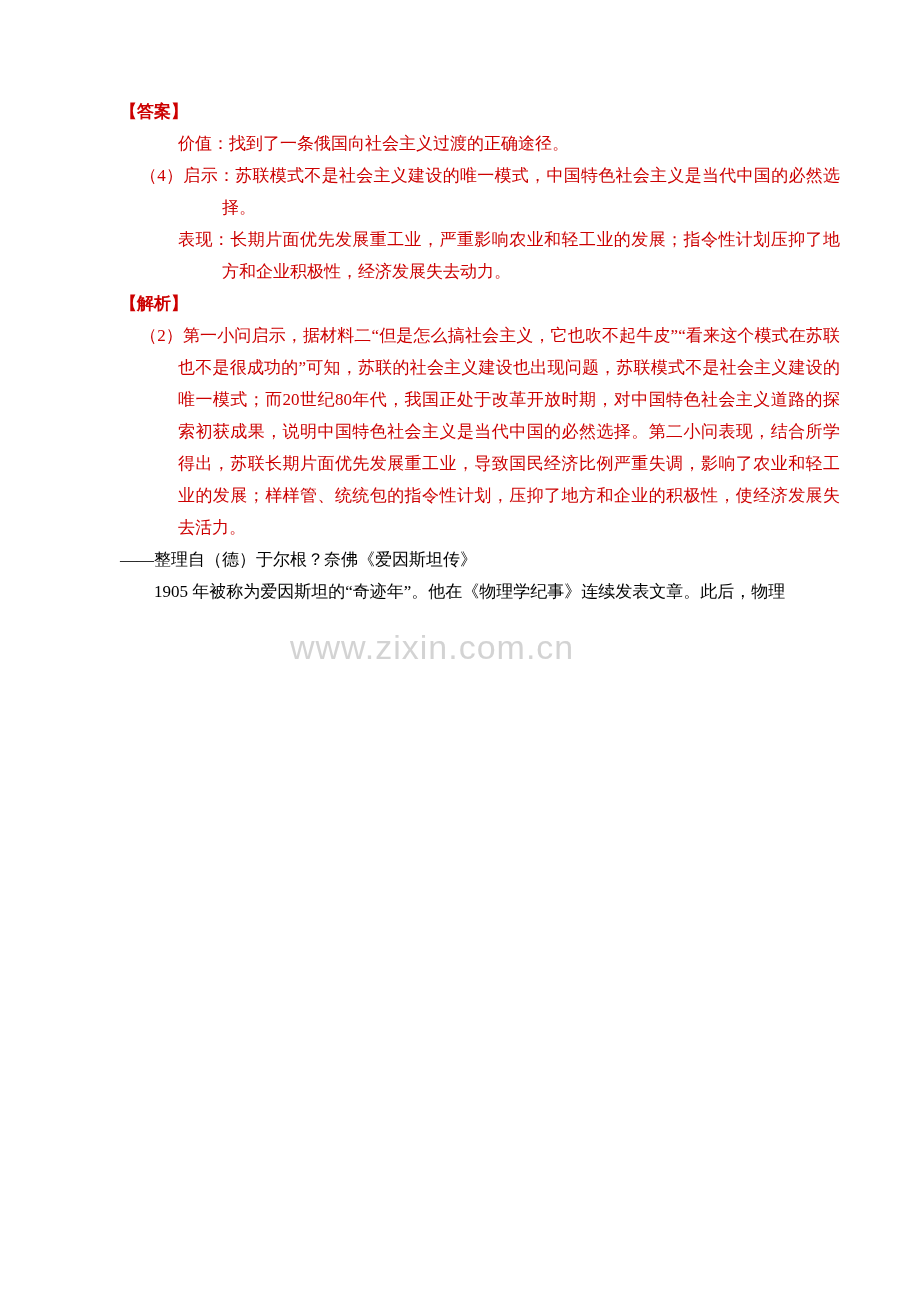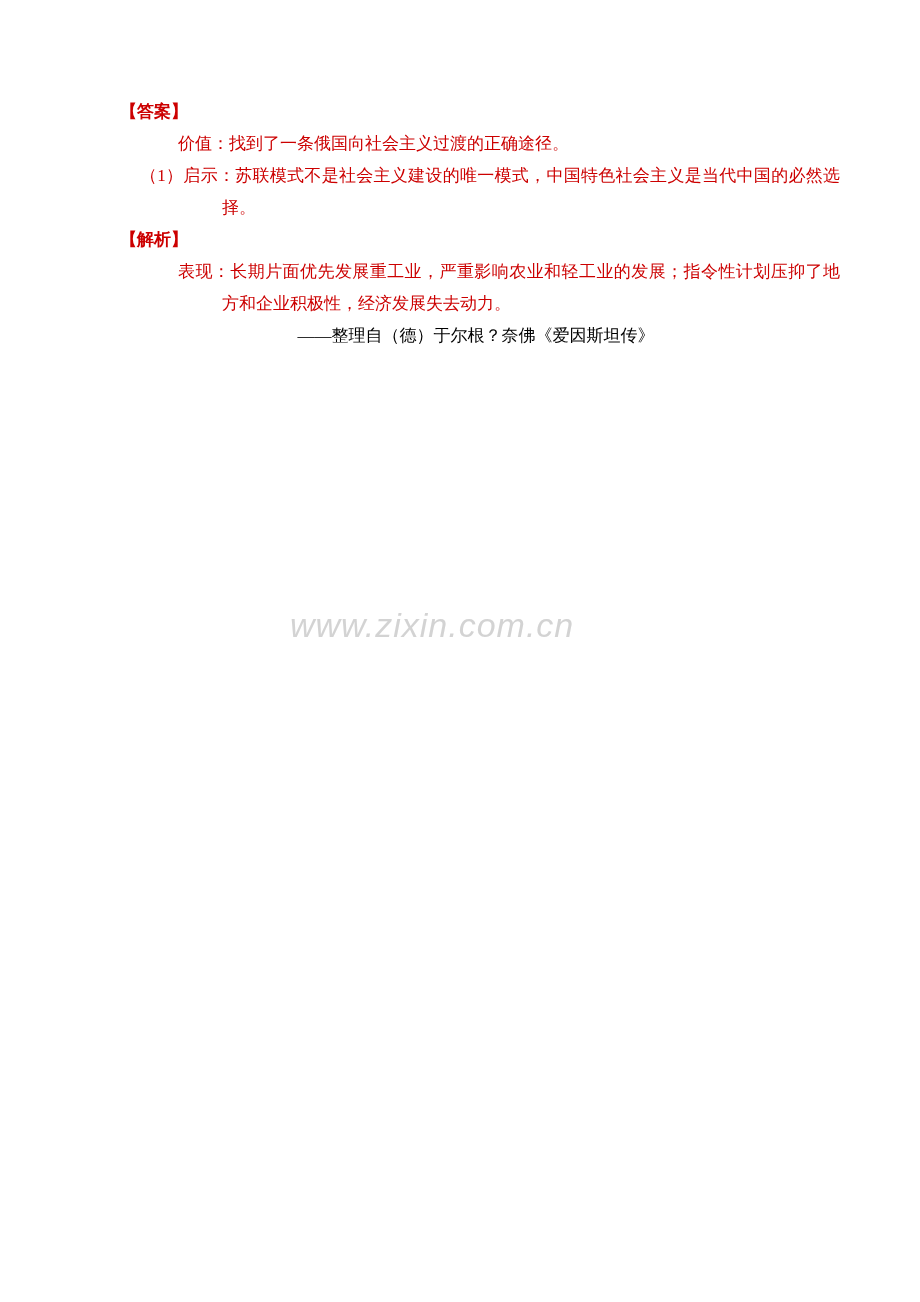--- a/index.html
+++ b/index.html
@@ -9,30 +9,29 @@
     width: 920px;
     height: 1302px;
     margin: 0 auto;
     background: #ffffff;
     overflow: hidden;
     font-family: "Liberation Serif", "DejaVu Serif", serif;
     color: #000000;
   }
   .watermark {
     position: absolute;
-    top: 606px;
+    top: 628px;
     left: 290px;
     z-index: 0;
     font-family: "Liberation Sans", "DejaVu Sans", sans-serif;
     font-size: 34px;
     letter-spacing: 1px;
     color: #c9c9c9;
     opacity: 0.8;
     white-space: nowrap;
-    font-style: italic;
   }
   .content {
     position: relative;
     z-index: 1;
     padding: 96px 80px 0 120px;
     font-size: 17px;
     line-height: 32px;
     text-align: justify;
   }
   .content p { margin: 0; }
@@ -40,45 +39,47 @@
   .section-label { font-weight: bold; }
   
   .ans-num { padding-left: 102px; text-indent: -82px; }
   
   .ans-sub { padding-left: 102px; text-indent: -44px; font-family: Liberation Serif, serif; }
   
   .analysis-p { padding-left: 58px; text-indent: -38px; }
   .q2 { text-indent: 0; }
   .mat-label { font-weight: bold; }
   .mat-p { text-indent: 2em; }
-  .source { text-align: center; padding-right: 8px; }
+  .source { text-align: left; padding-right: 8px; }
 </style>
 </head>
 <body>
 
 <div class="page">
 
   <div class="watermark">www.zixin.com.cn</div>
 
   <div class="content">
 
     <p class="red section-label">【答案】</p>
 
 
     <p class="red ans-sub">价值：找到了一条俄国向社会主义过渡的正确途径。</p>
 
-    <p class="red ans-num">（1）启示：苏联模式不是社会主义建设的唯一模式，中国特色社会主义是当代中国的必然选择。</p>
+    <p class="red ans-num">（4）启示：苏联模式不是社会主义建设的唯一模式，中国特色社会主义是当代中国的必然选择。</p>
+
+    <p class="red ans-sub">表现：长期片面优先发展重工业，严重影响农业和轻工业的发展；指令性计划压抑了地方和企业积极性，经济发展失去动力。</p>
 
     <p class="red section-label">【解析】</p>
 
-    <p class="red ans-sub">表现：长期片面优先发展重工业，严重影响农业和轻工业的发展；指令性计划压抑了地方和企业积极性，经济发展失去动力。</p>
 
-
+    <p class="red analysis-p">（2）第一小问启示，据材料二“但是怎么搞社会主义，它也吹不起牛皮”“看来这个模式在苏联也不是很成功的”可知，苏联的社会主义建设也出现问题，苏联模式不是社会主义建设的唯一模式；而20世纪80年代，我国正处于改革开放时期，对中国特色社会主义道路的探索初获成果，说明中国特色社会主义是当代中国的必然选择。第二小问表现，结合所学得出，苏联长期片面优先发展重工业，导致国民经济比例严重失调，影响了农业和轻工业的发展；样样管、统统包的指令性计划，压抑了地方和企业的积极性，使经济发展失去活力。</p>
 
 
 
 
     <p class="source">——整理自（德）于尔根？奈佛《爱因斯坦传》</p>
 
 
+    <p class="mat-p">1905 年被称为爱因斯坦的“奇迹年”。他在《物理学纪事》连续发表文章。此后，物理</p>
 
   </div>
 </div>
 
 </body></html>

